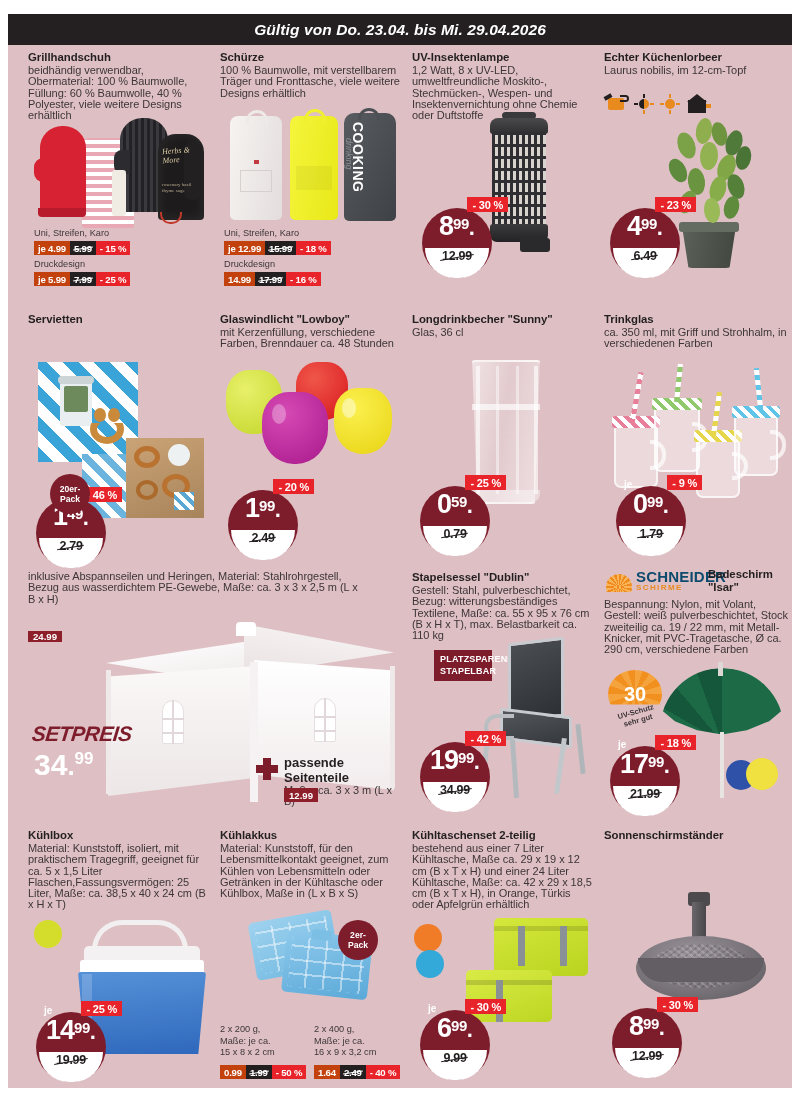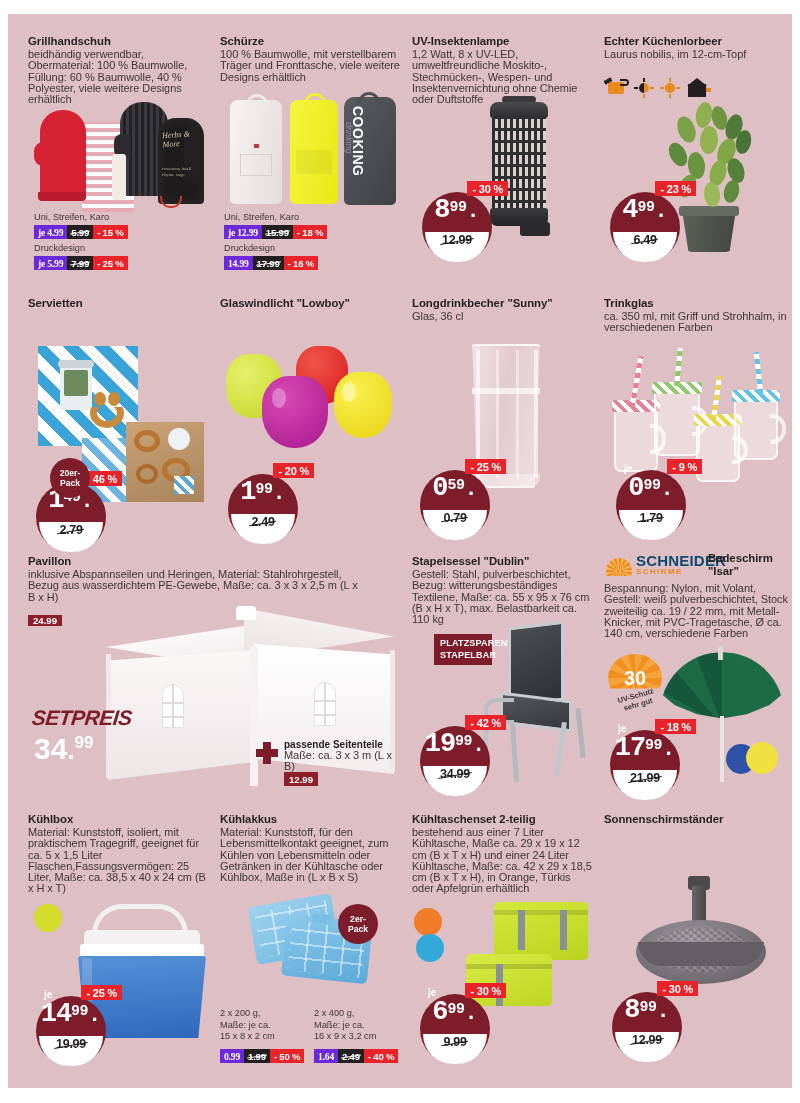--- a/index.html
+++ b/index.html
@@ -16,33 +16,33 @@
   .header-band {
     position: absolute; left: 8px; top: 14px; width: 784px; height: 31px;
     background: #241f20; display: flex; align-items: center; justify-content: center;
   }
   .header-band .valid {
     color: #ffffff; font-size: 15.5px; font-style: italic; font-weight: bold;
     letter-spacing: .1px; font-family: "Liberation Sans", sans-serif;
   }
 
   
-  .grid { position: absolute; left: 8px; top: 34px; width: 784px; }
+  .grid { position: absolute; left: 8px; top: 50px; width: 784px; }
   .row { position: relative; width: 784px; }
   .cell { position: absolute; top: 0; }
 
   
   .p-title { font-size: 11.4px; font-weight: bold; color: #231f20; line-height: 14px; letter-spacing: -.05px; }
   .p-desc  { font-size: 11px; color: #3d3538; line-height: 11.3px; margin-top: 1px; letter-spacing: -.05px; }
   .p-variant { font-size: 9.2px; color: #3d3538; line-height: 11.5px; }
 
   
   .chip { display: inline-flex; height: 14px; align-items: stretch; font-weight: bold; font-size: 9.6px; }
   .chip span { display: flex; align-items: center; padding: 0 4px; color: #fff; letter-spacing: -.2px; }
-  .chip .c-new { background: #6d28d9; font-family: Liberation Serif, serif; }
+  .chip .c-new { background: #c2410c; }
   .chip .c-old { background: #231f20; position: relative; }
   .chip .c-old::after {
     content: ""; position: absolute; left: 3px; right: 3px; top: 52%; height: 1px;
     background: #fff; transform: rotate(-8deg);
   }
   .chip .c-pct { background: #e8242a; }
   .chip-solo { display: inline-flex; height: 14px; }
   .chip-solo span { background: #8d1f2b; color: #fff; font-weight: bold; font-size: 9.6px;
                     display: flex; align-items: center; padding: 0 5px; }
 
@@ -56,21 +56,21 @@
   .badge .je {
     position: absolute; left: 8px; top: 1px; color: #fff; font-weight: bold;
     font-size: 10px; z-index: 5;
   }
   .badge .circ {
     position: absolute; left: 0; top: 8px; width: 70px; height: 70px; border-radius: 50%;
     background: #7d1c2b; overflow: hidden;
   }
   .badge .main {
     position: absolute; left: 0; top: 13px; width: 70px; text-align: center;
-    color: #fff; font-weight: bold; line-height: 1; z-index: 3; white-space: nowrap; font-family: Liberation Mono, monospace;
+    color: #fff; font-weight: bold; line-height: 1; z-index: 3; white-space: nowrap;
   }
   .badge .main .int { font-size: 27px; letter-spacing: -1px; }
   .badge .main .cents { font-size: 15px; vertical-align: super; letter-spacing: -.5px; }
   .badge .main .dot { font-size: 22px; }
   .badge .oldwrap {
     position: absolute; left: 3px; top: 48px; width: 64px; height: 30px;
     background: #ffffff; border-radius: 0 0 34px 34px; z-index: 2;
     display: flex; align-items: flex-start; justify-content: center; padding-top: 1px;
   }
   .badge .oldwrap .oldprice {
@@ -141,20 +141,23 @@
     font-size: 7.5px; font-weight: bold; color: #3d3538; line-height: 8.5px;
     transform: rotate(-16deg);
   }
 </style>
 </head>
 <body>
 
 <div class="page">
   <div class="sheet"></div>
 
+  <div class="header-band">
+    <div class="valid">Gültig von Do. 23.04. bis Mi. 29.04.2026</div>
+  </div>
 
   <div class="grid">
 
     <div class="row" style="height:262px;">
 
       <div class="cell" style="left:20px; width:180px;">
         <div class="p-title">Grillhandschuh</div>
         <div class="p-desc">beidhändig verwendbar, Obermaterial: 100 % Baumwolle, Füllung: 60 % Baumwolle, 40 % Polyester, viele weitere Designs erhältlich</div>
         <div class="art" style="left:6px; top:62px; width:180px; height:115px;">
 
@@ -356,20 +359,21 @@
             <span class="oldprice">2.79</span>
           </div>
           <div class="main">
             <span class="int">1</span><span class="cents">49</span><span class="dot">.</span>
           </div>
         </div>
       </div>
 
       <div class="cell" style="left:212px; width:180px;">
         <div class="p-title">Glaswindlicht "Lowboy"</div>
+        <div class="p-desc">mit Kerzenfüllung, verschiedene Farben, Brenndauer ca. 48 Stunden</div>
         <div class="art" style="left:2px; top:46px; width:180px; height:120px;">
           <div style="position:absolute;left:4px;top:12px;width:56px;height:64px;background:radial-gradient(circle at 35% 30%,#e8f06a,#c3d62a);border-radius:40% 40% 46% 46%;"></div>
           <div style="position:absolute;left:74px;top:4px;width:52px;height:58px;background:radial-gradient(circle at 35% 28%,#f0564a,#d6151b);border-radius:40% 40% 46% 46%;"></div>
           <div style="position:absolute;left:40px;top:34px;width:66px;height:72px;background:radial-gradient(circle at 35% 30%,#d64ab4,#a8188c);border-radius:40% 40% 48% 48%;"></div>
           <div style="position:absolute;left:112px;top:30px;width:58px;height:66px;background:radial-gradient(circle at 35% 30%,#fbf04e,#e8d313);border-radius:40% 40% 48% 48%;"></div>
           <div style="position:absolute;left:120px;top:40px;width:14px;height:20px;background:rgba(255,255,255,.45);border-radius:50%;"></div>
           <div style="position:absolute;left:50px;top:46px;width:14px;height:20px;background:rgba(255,255,255,.3);border-radius:50%;"></div>
         </div>
         <div class="badge" style="left:8px; top:170px;">
           <div class="disc">- 20 %</div>
@@ -444,21 +448,20 @@
           <div class="main">
             <span class="int">0</span><span class="cents">99</span><span class="dot">.</span>
           </div>
         </div>
       </div>
     </div>
 
     <div class="row" style="height:258px;">
 
       <div class="cell" style="left:20px; width:370px;">
-        <div class="p-title">Pavillon</div>
         <div class="p-desc" style="width:330px;">inklusive Abspannseilen und Heringen, Material: Stahlrohrgestell, Bezug aus wasserdichtem PE-Gewebe, Maße: ca. 3 x 3 x 2,5 m (L x B x H)</div>
         <div class="chip-solo" style="position:absolute;top:58px;left:0px;align-items:flex-end;">
           <span>24.99</span>
         </div>
         <div class="art" style="left:78px; top:34px; width:290px; height:205px;">
 
           <div style="position:absolute;left:0px;top:36px;width:150px;height:48px;background:linear-gradient(170deg,#ffffff,#efe9ea);
                clip-path:polygon(100% 0,100% 100%,0 48%);"></div>
           <div style="position:absolute;left:138px;top:20px;width:150px;height:52px;background:linear-gradient(190deg,#fbf7f7,#e8e1e2);
                clip-path:polygon(0 0,0 100%,100% 55%);"></div>
@@ -489,21 +492,21 @@
         <div class="setpreis" style="left:4px; top:152px; width:100px;">
           <div class="circ"></div>
           <div class="word">SETPREIS</div>
           <div class="amount" style="margin-top:4px;margin-left:2px;">
             <span>34</span><span style="font-size:26px;">.</span><span class="cents">99</span>
           </div>
         </div>
 
         <div class="plus" style="left:228px; top:188px;"></div>
         <div style="position:absolute;left:256px;top:185px;">
-          <div style="font-size:10px;font-weight:bold;color:#231f20;">passende Seitenteile</div>
+          <div style="font-size:13px;font-weight:bold;color:#231f20;">passende Seitenteile</div>
           <div class="p-desc" style="margin-top:0;">Maße: ca. 3 x 3 m (L x B)</div>
         </div>
         <div class="chip-solo" style="position:absolute;top:218px;left:256px;">
           <span>12.99</span>
         </div>
       </div>
 
       <div class="cell" style="left:404px; width:180px;">
         <div class="p-title">Stapelsessel "Dublin"</div>
         <div class="p-desc">Gestell: Stahl, pulverbeschichtet, Bezug: witterungsbeständiges Textilene, Maße: ca. 55 x 95 x 76 cm (B x H x T), max. Belastbarkeit ca. 110 kg</div>
@@ -546,21 +549,21 @@
                  #f7b65a 228deg 240deg,#f08a1e 240deg 252deg,#f7b65a 252deg 264deg,#f08a1e 264deg 276deg,#f7b65a 276deg 288deg,
                  #f08a1e 288deg 300deg,#f7b65a 300deg 312deg,#f08a1e 312deg 324deg,#f7b65a 324deg 336deg,#f08a1e 336deg 348deg,
                  #f7b65a 348deg 360deg);"></div>
           </div>
           <div class="txt">
             <div class="nm">SCHNEIDER</div>
             <div class="sub">SCHIRME</div>
           </div>
         </div>
         <div class="p-title" style="position:absolute;left:104px;top:-2px;width:86px;line-height:13px;">Badeschirm "Isar"</div>
-        <div class="p-desc" style="position:absolute;top:28px;left:0px;width:186px;">Bespannung: Nylon, mit Volant, Gestell: weiß pulverbeschichtet, Stock zweiteilig ca. 19 / 22 mm, mit Metall-Knicker, mit PVC-Tragetasche, Ø ca. 140 cm, verschiedene Farben</div>
+        <div class="p-desc" style="position:absolute;top:28px;left:0px;width:186px;">Bespannung: Nylon, mit Volant, Gestell: weiß pulverbeschichtet, Stock zweiteilig ca. 19 / 22 mm, mit Metall-Knicker, mit PVC-Tragetasche, Ø ca. 290 cm, verschiedene Farben</div>
         <div class="uvbadge" style="left:4px; top:100px;">
           <div style="position:absolute;left:0;top:0;width:54px;height:48px;border-radius:50%;
                background:conic-gradient(from 180deg,#f5a33c 0 18deg,#f2901f 18deg 36deg,#f5a33c 36deg 54deg,#f2901f 54deg 72deg,
                #f5a33c 72deg 90deg,#f2901f 90deg 108deg,#f5a33c 108deg 126deg,#f2901f 126deg 144deg,#f5a33c 144deg 162deg,
                #f2901f 162deg 180deg,#f5a33c 180deg 198deg,#f2901f 198deg 216deg,#f5a33c 216deg 234deg,#f2901f 234deg 252deg,
                #f5a33c 252deg 270deg,#f2901f 270deg 288deg,#f5a33c 288deg 306deg,#f2901f 306deg 324deg,#f5a33c 324deg 342deg,
                #f2901f 342deg 360deg);clip-path:polygon(0 0,100% 0,100% 72%,0 72%);"></div>
           <div class="num">30</div>
           <div class="cap">
             <div>UV-Schutz</div>

